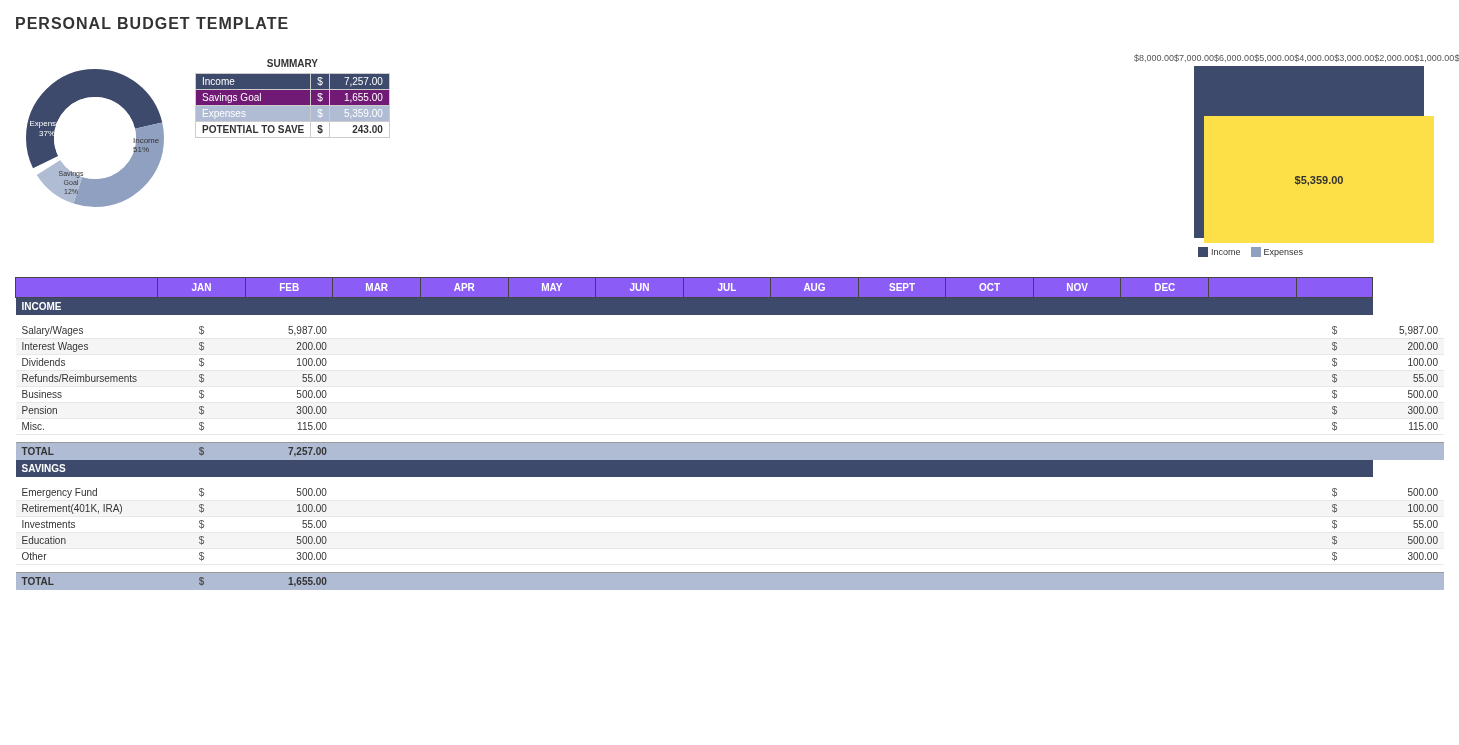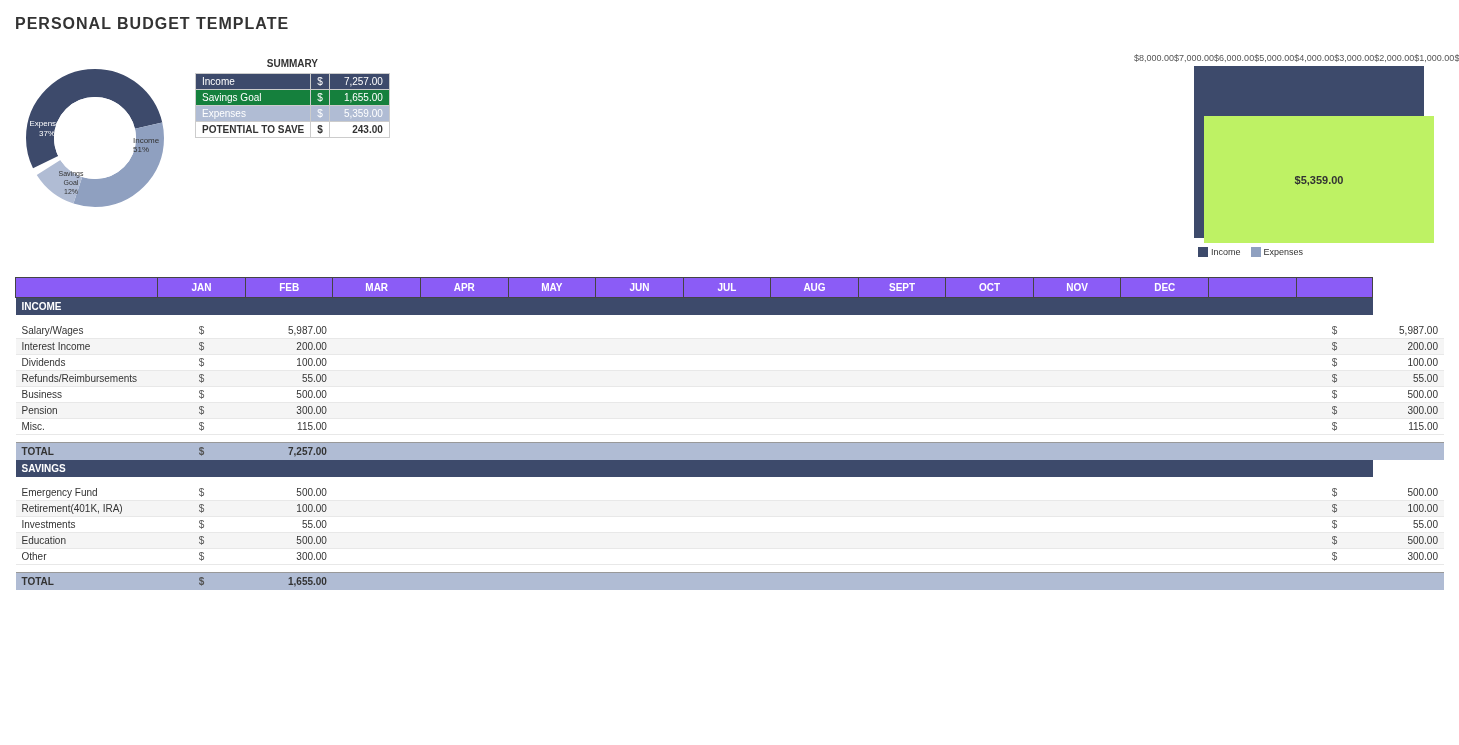--- a/index.html
+++ b/index.html
@@ -12,21 +12,21 @@
     
     .donut-container { position: relative; width: 160px; height: 160px; flex-shrink: 0; margin-top: 10px; }
     .donut-svg { width: 160px; height: 160px; }
 
     
     .summary-section { display: flex; flex-direction: column; align-items: center; margin-top: 10px; }
     .summary-title { font-size: 10px; font-weight: bold; text-align: left; margin-bottom: 4px; color: #333; }
     .summary-table { border-collapse: collapse; font-size: 10px; }
     .summary-table td { padding: 2px 6px; border: 1px solid #ccc; }
     .summary-table .income-row td { background: #3d4a6b; color: #fff; }
-    .summary-table .savings-row td { background: #15803d; color: #fff; }
+    .summary-table .savings-row td { background: #701a75; color: #fff; }
     .summary-table .expenses-row td { background: #b0bcd4; color: #fff; }
     .summary-table .potential-row td { font-weight: bold; font-size: 10px; }
     .summary-table .label-cell { min-width: 90px; }
     .summary-table .dollar-cell { text-align: center; }
     .summary-table .value-cell { text-align: right; min-width: 60px; }
 
     
     .main-table-wrapper { margin-top: 10px; width: 100%; }
     table.budget-table { width: 100%; border-collapse: collapse; font-size: 10px; }
     .budget-table .header-row th { background: #8b5cf6; color: #fff; text-align: center; padding: 4px 6px; font-size: 10px; border: 1px solid #444; }
@@ -113,21 +113,21 @@
         <span>$1,000.00</span>
         <span>$-</span>
       </div>
 
       <div style="display:flex; flex-direction:column; justify-content:flex-end; height:190px; width:250px; position:relative;">
 
         <div style="width:230px; height:172px; background:#3d4a6b; display:flex; align-items:center; justify-content:center; color:#fff; font-size:11px; font-weight:bold; margin-bottom:5px;">
           <span>$7,257.00</span>
         </div>
 
-        <div style="width:230px; height:127px; background:#bef264; display:flex; align-items:center; justify-content:center; color:#333; font-size:11px; font-weight:bold; position:absolute; bottom:0; left:10px; right:0;">
+        <div style="width:230px; height:127px; background:#fde047; display:flex; align-items:center; justify-content:center; color:#333; font-size:11px; font-weight:bold; position:absolute; bottom:0; left:10px; right:0;">
           <span>$5,359.00</span>
         </div>
       </div>
     </div>
     <div style="display:flex; gap:10px; margin-top:4px; font-size:9px; align-items:center; margin-left:64px;">
       <span style="display:flex; align-items:center; gap:3px;">
         <span style="width:10px;height:10px;background:#3d4a6b;display:inline-block;"></span>
         <span>Income</span>
       </span>
       <span style="display:flex; align-items:center; gap:3px;">
@@ -179,21 +179,21 @@
           <td class="month"></td>
           <td class="month"></td>
           <td class="month"></td>
           <td class="month"></td>
           <td class="month"></td>
           <td class="month"></td>
           <td class="annual-dollar">$</td>
     <td class="annual">5,987.00</td>
         </tr>
         <tr class="data-row">
-          <td class="label">Interest Income</td>
+          <td class="label">Interest Wages</td>
     <td class="dollar">$</td>
     <td class="amount">200.00</td>
           <td class="month"></td>
           <td class="month"></td>
           <td class="month"></td>
           <td class="month"></td>
           <td class="month"></td>
           <td class="month"></td>
           <td class="month"></td>
           <td class="month"></td>

